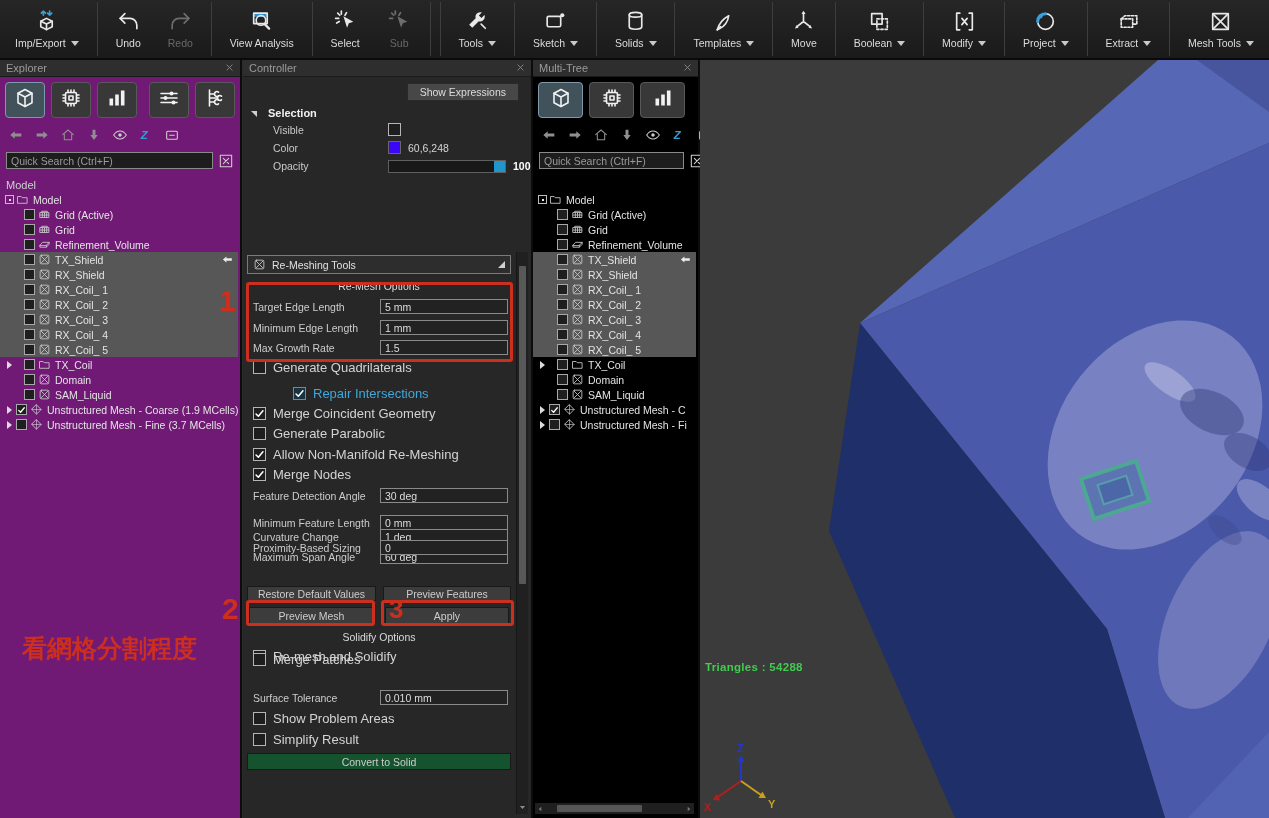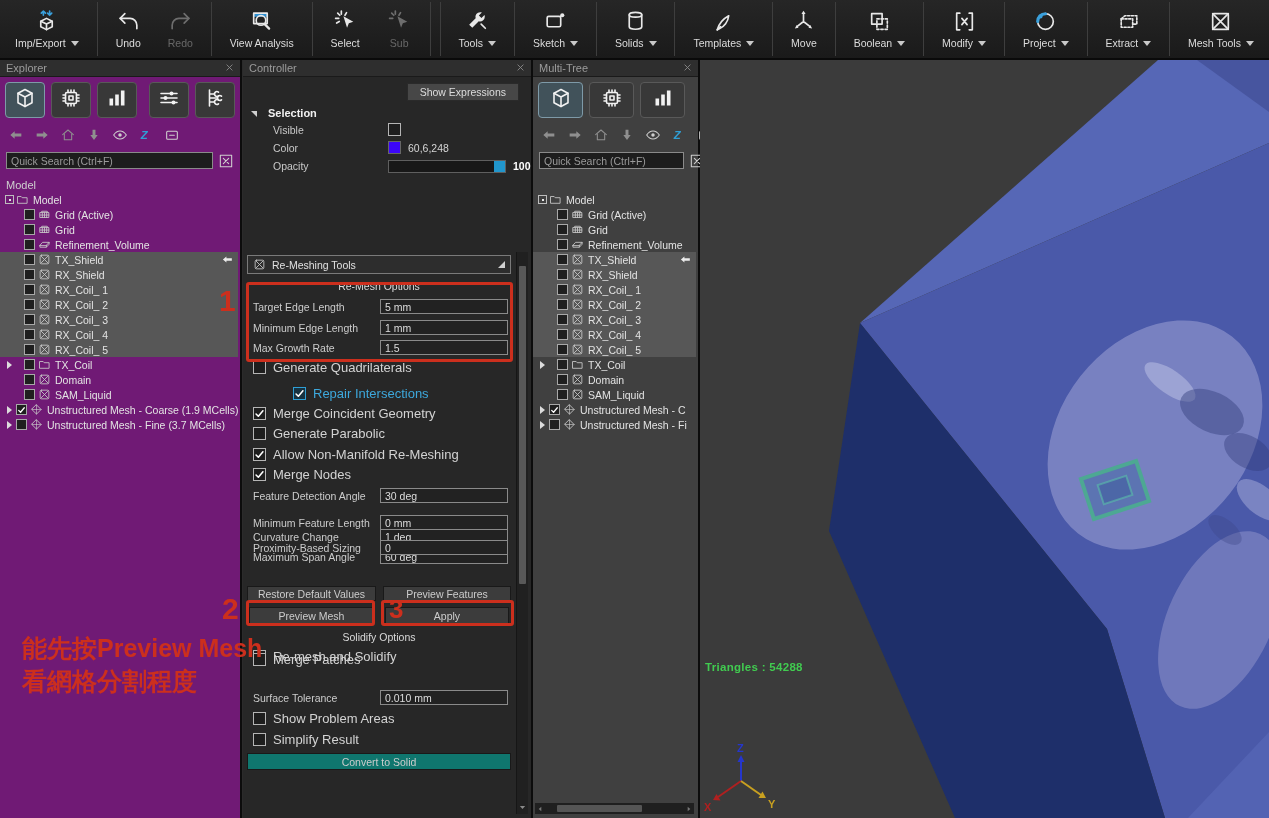--- a/index.html
+++ b/index.html
@@ -52,21 +52,21 @@
     display:flex;align-items:center;justify-content:center;}
   .tcheck svg{width:10px;height:10px;color:#fff;}
   .ticon{margin-right:4px;flex:0 0 13px;}
   .ticon svg{width:13px;height:13px;color:#c9c9c9;display:block;}
   .tlabel{overflow:hidden;text-overflow:clip;}
   .tpin{position:absolute;right:4px;top:1px;}
   .tpin svg{width:13px;height:13px;color:#ececec;}
 
   
   .explorer{left:0;width:242px;border-right:2px solid #0c0c0c;}
-  .multitree{left:533px;width:167px;border-right:2px solid #0c0c0c;background:#404040;}
+  .multitree{left:533px;width:167px;border-right:2px solid #0c0c0c;background:#000000;}
   .multitree .tree{bottom:18px;}
   .hscroll{position:absolute;left:2px;right:4px;bottom:4px;height:11px;background:#1f1f1f;display:flex;align-items:center;}
   .harrow{width:10px;display:flex;justify-content:center;cursor:pointer;}
   .harrow svg{width:8px;height:8px;color:#777;}
   .hthumb{height:7px;background:#555;border-radius:1px;margin-left:12px;width:85px;cursor:grab;}
 
   
   .controller{left:243px;width:290px;background:#272727;border-right:2px solid #0c0c0c;}
   .ctl-abs{position:absolute;font-size:10.5px;color:#c9c9c9;}
   .btn{background:#3c3c3c;border:1px solid #191919;color:#cccccc;font-size:10.5px;display:flex;align-items:center;
@@ -94,21 +94,21 @@
     color:#ddd;font-size:10.5px;padding:0 4px;outline:none;}
   .crow{position:absolute;left:10px;display:flex;align-items:center;gap:7px;height:15px;cursor:pointer;}
   .crow .clabel{font-size:13px;color:#d3d3d3;white-space:nowrap;}
   .crow.highlight .clabel{color:#3da8dc;}
   .crow.highlight .cbox{border-color:#2f9fd6;background:#173240;}
   .btn-r1a{position:absolute;left:4px;top:526px;width:129px;height:15px;}
   .btn-r1b{position:absolute;left:140px;top:526px;width:128px;height:15px;}
   .btn-r2a{position:absolute;left:6px;top:547px;width:125px;height:18px;}
   .btn-r2b{position:absolute;left:142px;top:547px;width:124px;height:18px;}
   .sol-title{position:absolute;left:4px;width:264px;top:571px;text-align:center;color:#dadada;font-size:10.5px;}
-  .convert-btn{position:absolute;left:4px;top:693px;width:264px;height:17px;background:#0f766e;}
+  .convert-btn{position:absolute;left:4px;top:693px;width:264px;height:17px;background:#14532d;}
   .vscroll{position:absolute;right:3px;top:192px;bottom:4px;width:12px;background:#202020;border-left:1px solid #161616;}
   .vthumb{position:absolute;left:2px;right:2px;top:14px;height:318px;background:#585858;border-radius:1px;cursor:grab;}
   .vdown{position:absolute;left:0;right:0;bottom:1px;height:12px;display:flex;align-items:center;justify-content:center;cursor:pointer;}
   .vdown svg{width:9px;height:9px;color:#8a8a8a;}
 
   
   .viewport{position:absolute;left:700px;top:60px;width:569px;height:758px;background:#3b3b3b;overflow:hidden;}
   .tri-count{position:absolute;left:5px;top:601px;font-size:11.5px;font-weight:bold;letter-spacing:.3px;}
 
   
@@ -1146,16 +1146,15 @@
     <div class="tri-count" id="tri-count" style="color: rgb(65, 203, 80);">Triangles : 54288</div>
   </div>
 
   <div class="ann-rect r1"></div>
   <div class="ann-num n1">1</div>
   <div class="ann-rect r2"></div>
   <div class="ann-num n2">2</div>
   <div class="ann-rect r3"></div>
   <div class="ann-num n3">3</div>
   <div class="ann-note">
-    <div>能先按Preview Mesh</div>
     <div>看網格分割程度</div>
   </div>
 </div>
 
 </body></html>

